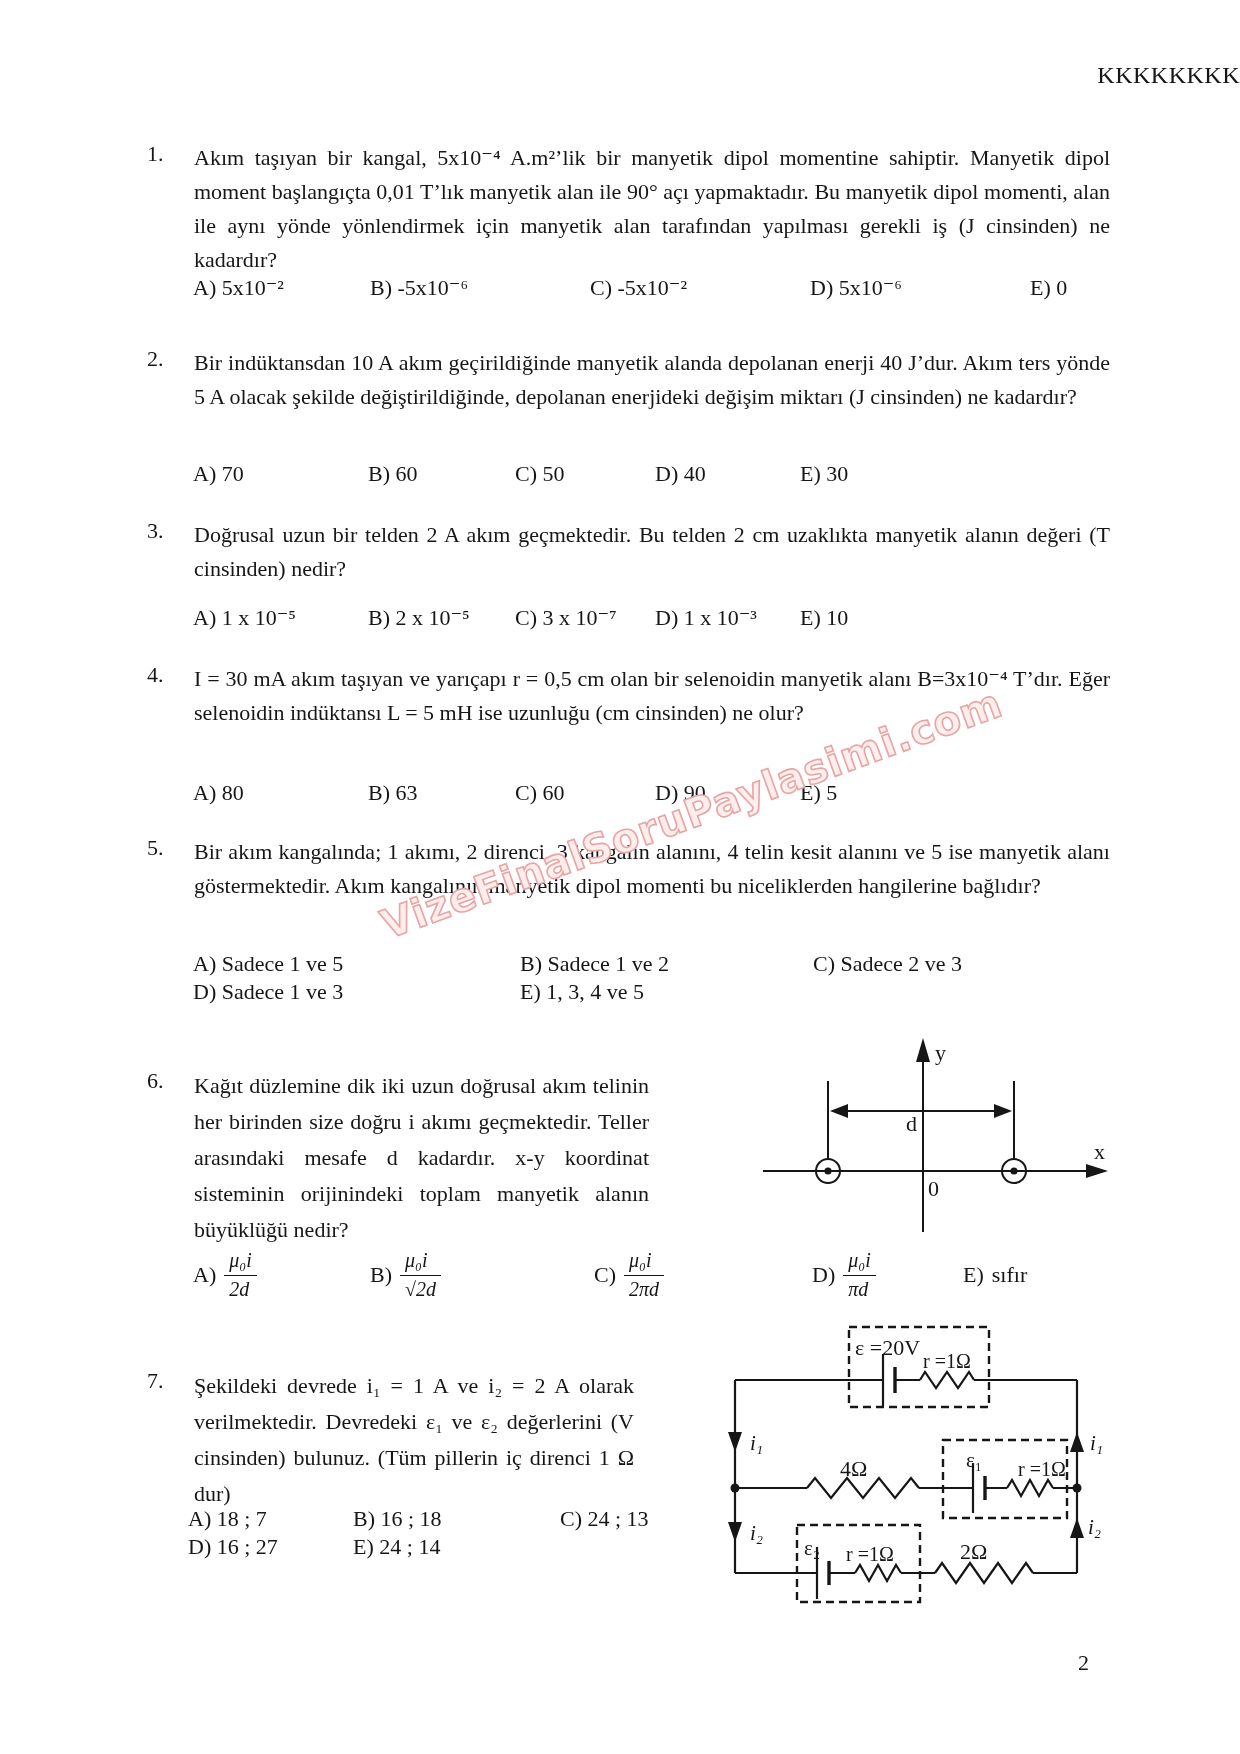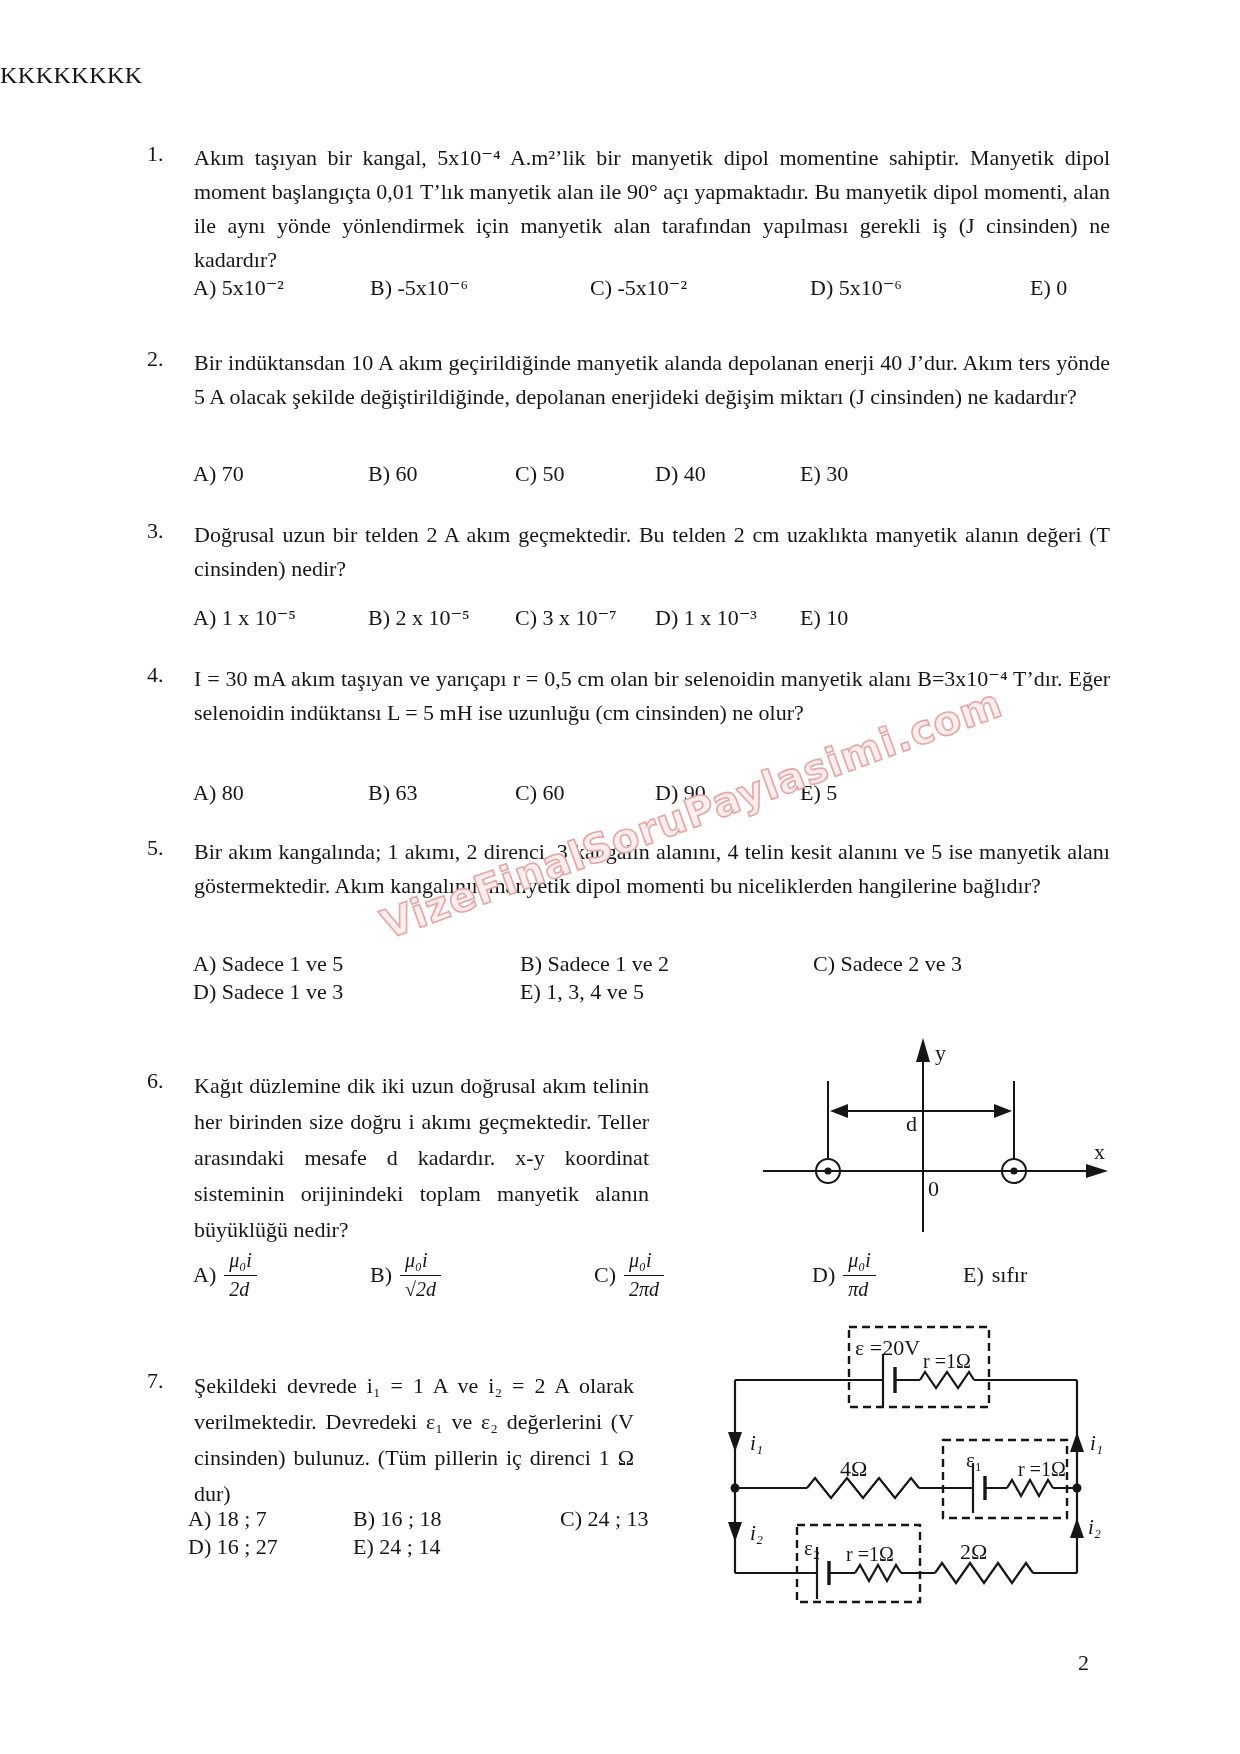--- a/index.html
+++ b/index.html
@@ -1,21 +1,21 @@
 <!DOCTYPE html>
 <html lang="tr"><head>
 <meta charset="utf-8">
 <style>
   html,body{margin:0;padding:0;background:#e8e8e8;}
   .page{
     position:relative;width:1240px;height:1754px;margin:0 auto;background:#ffffff;
     font-family:"Liberation Serif","DejaVu Serif",serif;color:#161616;overflow:hidden;
   }
   .title{
-    position:absolute;top:62px;left:0;width:100%;text-align:left;
+    position:absolute;top:62px;left:0;width:100%;text-align:right;
     font-size:24px;letter-spacing:.5px;
   }
   .q{position:absolute;left:147px;width:963px;}
   .qnum{position:absolute;left:0;top:0;font-size:22px;}
   .qtext{margin-left:47px;font-size:22px;line-height:34px;text-align:justify;}
   .q-narrow .qtext{line-height:36px;}
   .optrow{position:absolute;left:0;width:1240px;height:34px;font-size:22px;}
   .opt{position:absolute;top:0;white-space:nowrap;}
   .frac-row{height:64px;}
   .frac-opt{position:absolute;display:flex;align-items:center;gap:8px;height:58px;}

